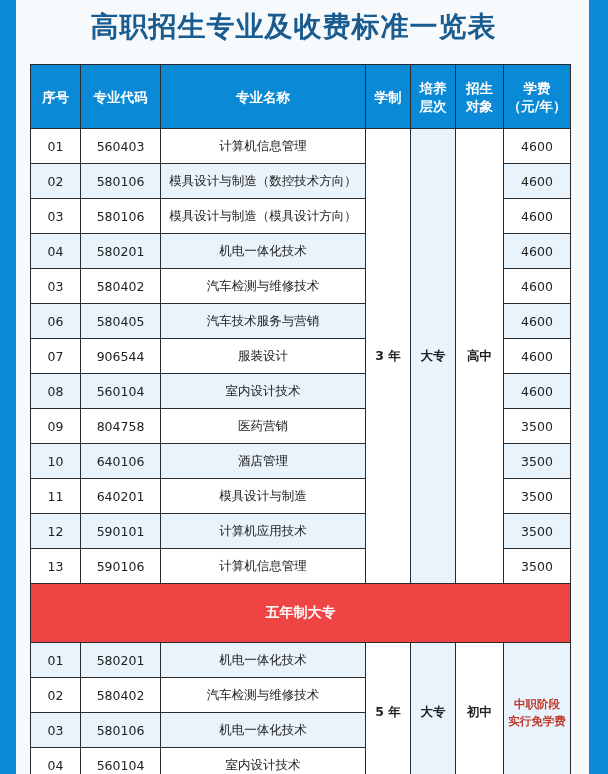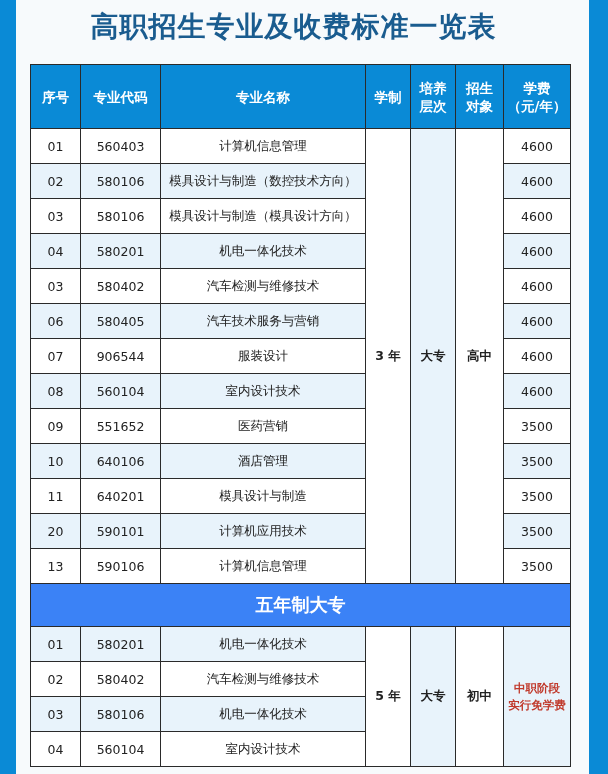--- a/index.html
+++ b/index.html
@@ -10,21 +10,21 @@
   .panel { position: absolute; left: 16px; top: 0; width: 573px; height: 774px; background: #f7fafc; }
   .title { position: absolute; left: 16px; top: 6px; width: 521px; text-align: center; font-size: 28px; font-weight: bold; color: #1a5c8f; letter-spacing: 1px; line-height: 42px; padding-left: 34px; }
   table { position: absolute; left: 30px; top: 64px; width: 540px; border-collapse: collapse; table-layout: fixed; }
   td, th { border: 1.5px solid #2a2a2a; text-align: center; vertical-align: middle; font-size: 12.5px; color: #222; }
   th { background: #0a8ad6; color: #fff; font-weight: bold; font-size: 13.5px; line-height: 18px; height: 64px; }
   tr.row td { height: 35px; background: #fff; }
   tr.row.alt td { background: #e8f3fb; }
   td.merged { background: #fff !important; font-weight: bold; }
   td.merged.tint { background: #e8f3fb !important; }
   td.name { font-size: 12.5px; }
-  tr.section td { background: #3b82f6; color: #fff; font-weight: bold; font-size: 18px; height: 43px; }
+  tr.section td { background: #ef4444; color: #fff; font-weight: bold; font-size: 14px; height: 59px; }
   .note { color: #c0392b; font-size: 11.5px; line-height: 17px; margin-top: 27px; }
 </style>
 </head>
 <body>
 
 <div class="frame-left"></div>
 <div class="panel"></div>
 <div class="frame-right"></div>
 
 <h1 class="title">高职招生专业及收费标准一览表</h1>
@@ -97,38 +97,38 @@
         <td>4600</td>
       </tr>
       <tr class="row alt">
         <td>08</td>
         <td>560104</td>
         <td class="name">室内设计技术</td>
         <td>4600</td>
       </tr>
       <tr class="row">
         <td>09</td>
-        <td>551652</td>
+        <td>804758</td>
         <td class="name">医药营销</td>
         <td>3500</td>
       </tr>
       <tr class="row alt">
         <td>10</td>
         <td>640106</td>
         <td class="name">酒店管理</td>
         <td>3500</td>
       </tr>
       <tr class="row">
         <td>11</td>
         <td>640201</td>
         <td class="name">模具设计与制造</td>
         <td>3500</td>
       </tr>
       <tr class="row alt">
-        <td>20</td>
+        <td>12</td>
         <td>590101</td>
         <td class="name">计算机应用技术</td>
         <td>3500</td>
       </tr>
       <tr class="row">
         <td>13</td>
         <td>590106</td>
         <td class="name">计算机信息管理</td>
         <td>3500</td>
       </tr>

